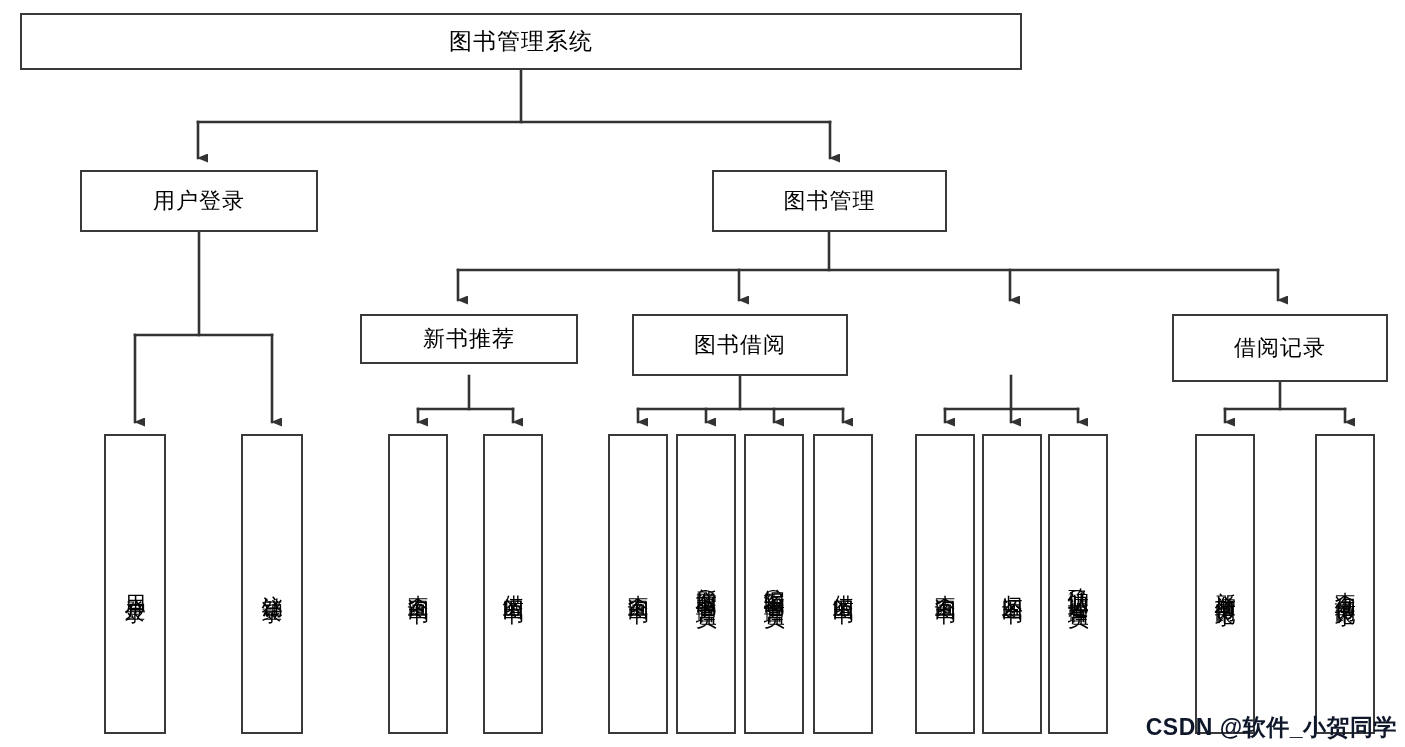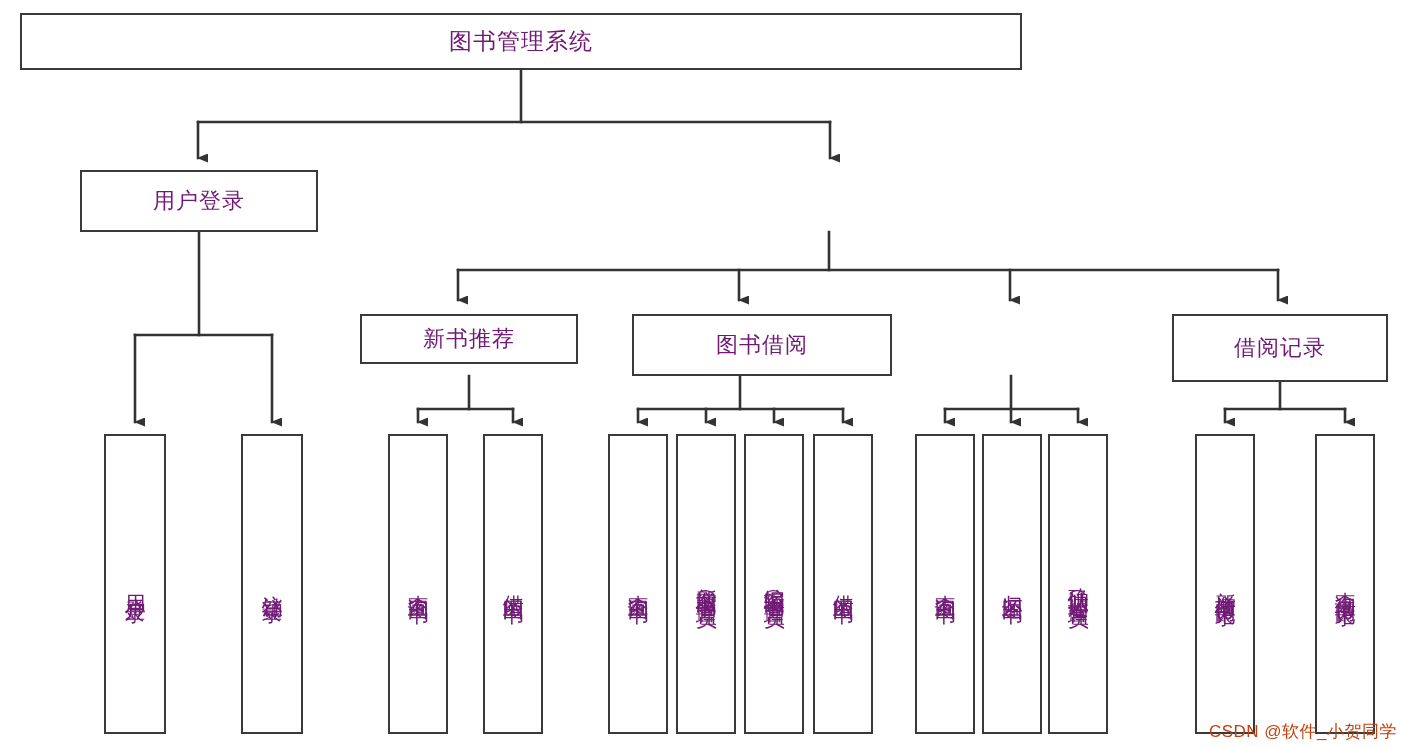--- a/index.html
+++ b/index.html
@@ -23,21 +23,21 @@
     pointer-events:none;
   }
   .node{
     position:absolute;
     box-sizing:border-box;
     background:#ffffff;
     border:2.5px solid #3a3a3a;
     display:flex;
     align-items:center;
     justify-content:center;
-    color:#701a75;
+    color:#000000;
     letter-spacing:1px;
   }
   .node.h{ 
     font-size:22px;
     line-height:1;
   }
   .node.root{ font-size:23px; }
   .node.v{  
     writing-mode:vertical-rl;
     text-orientation:upright;
@@ -51,25 +51,26 @@
   }
   .node.v span{
     writing-mode:vertical-rl;
     text-orientation:upright;
     display:block;
   }
   #watermark{
     position:absolute;
     right:8px;
     bottom:4px;
-    font-size:17px;
-    color:#c2410c;
+    font-size:23px;
+    color:#0f172a;
     letter-spacing:0.5px;
     white-space:nowrap;
     font-family:"Liberation Sans","DejaVu Sans",sans-serif;
+    font-weight:bold;
   }
 </style>
 </head>
 <body>
 
 <div id="canvas">
 
   <svg id="wires" viewBox="0 0 1405 747" xmlns="http://www.w3.org/2000/svg">
     <defs>
       <marker id="arw" markerWidth="9" markerHeight="11" refX="4.5" refY="10" orient="auto" markerUnits="userSpaceOnUse">
@@ -120,25 +121,28 @@
     </g>
   </svg>
 
   <div class="node h root" style="left:20px;top:13px;width:1002px;height:57px;">
     <span>图书管理系统</span>
   </div>
 
   <div class="node h" style="left:80px;top:170px;width:238px;height:62px;">
     <span>用户登录</span>
   </div>
+  <div class="node h" style="left:712px;top:170px;width:235px;height:62px;">
+    <span>图书管理</span>
+  </div>
 
   <div class="node h" style="left:360px;top:314px;width:218px;height:50px;">
     <span>新书推荐</span>
   </div>
-  <div class="node h" style="left:632px;top:314px;width:260px;height:62px;">
+  <div class="node h" style="left:632px;top:314px;width:216px;height:62px;">
     <span>图书借阅</span>
   </div>
   <div class="node h" style="left:1172px;top:314px;width:216px;height:68px;">
     <span>借阅记录</span>
   </div>
 
   <div class="node v" style="left:104px;top:434px;width:62px;height:300px;">
     <span>用户登录</span>
   </div>
   <div class="node v" style="left:241px;top:434px;width:62px;height:300px;">

